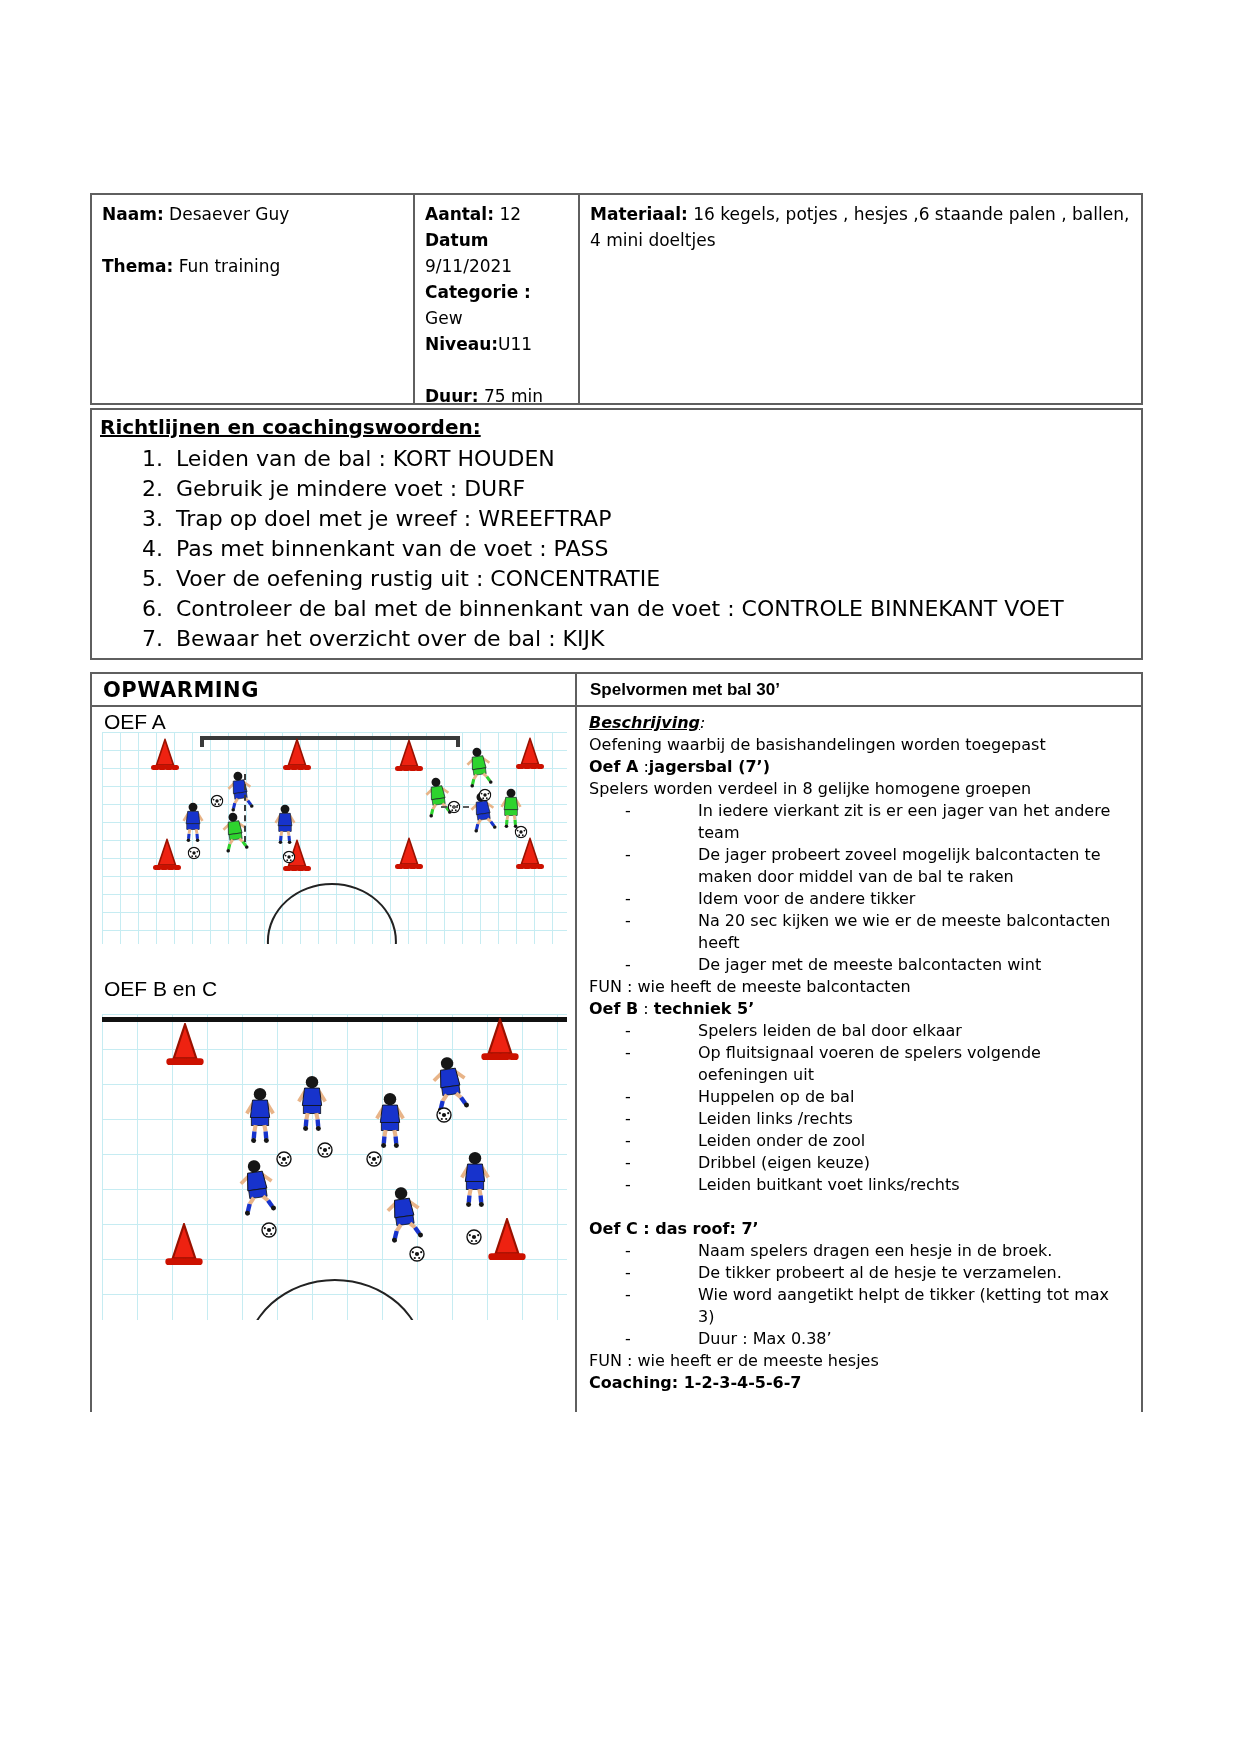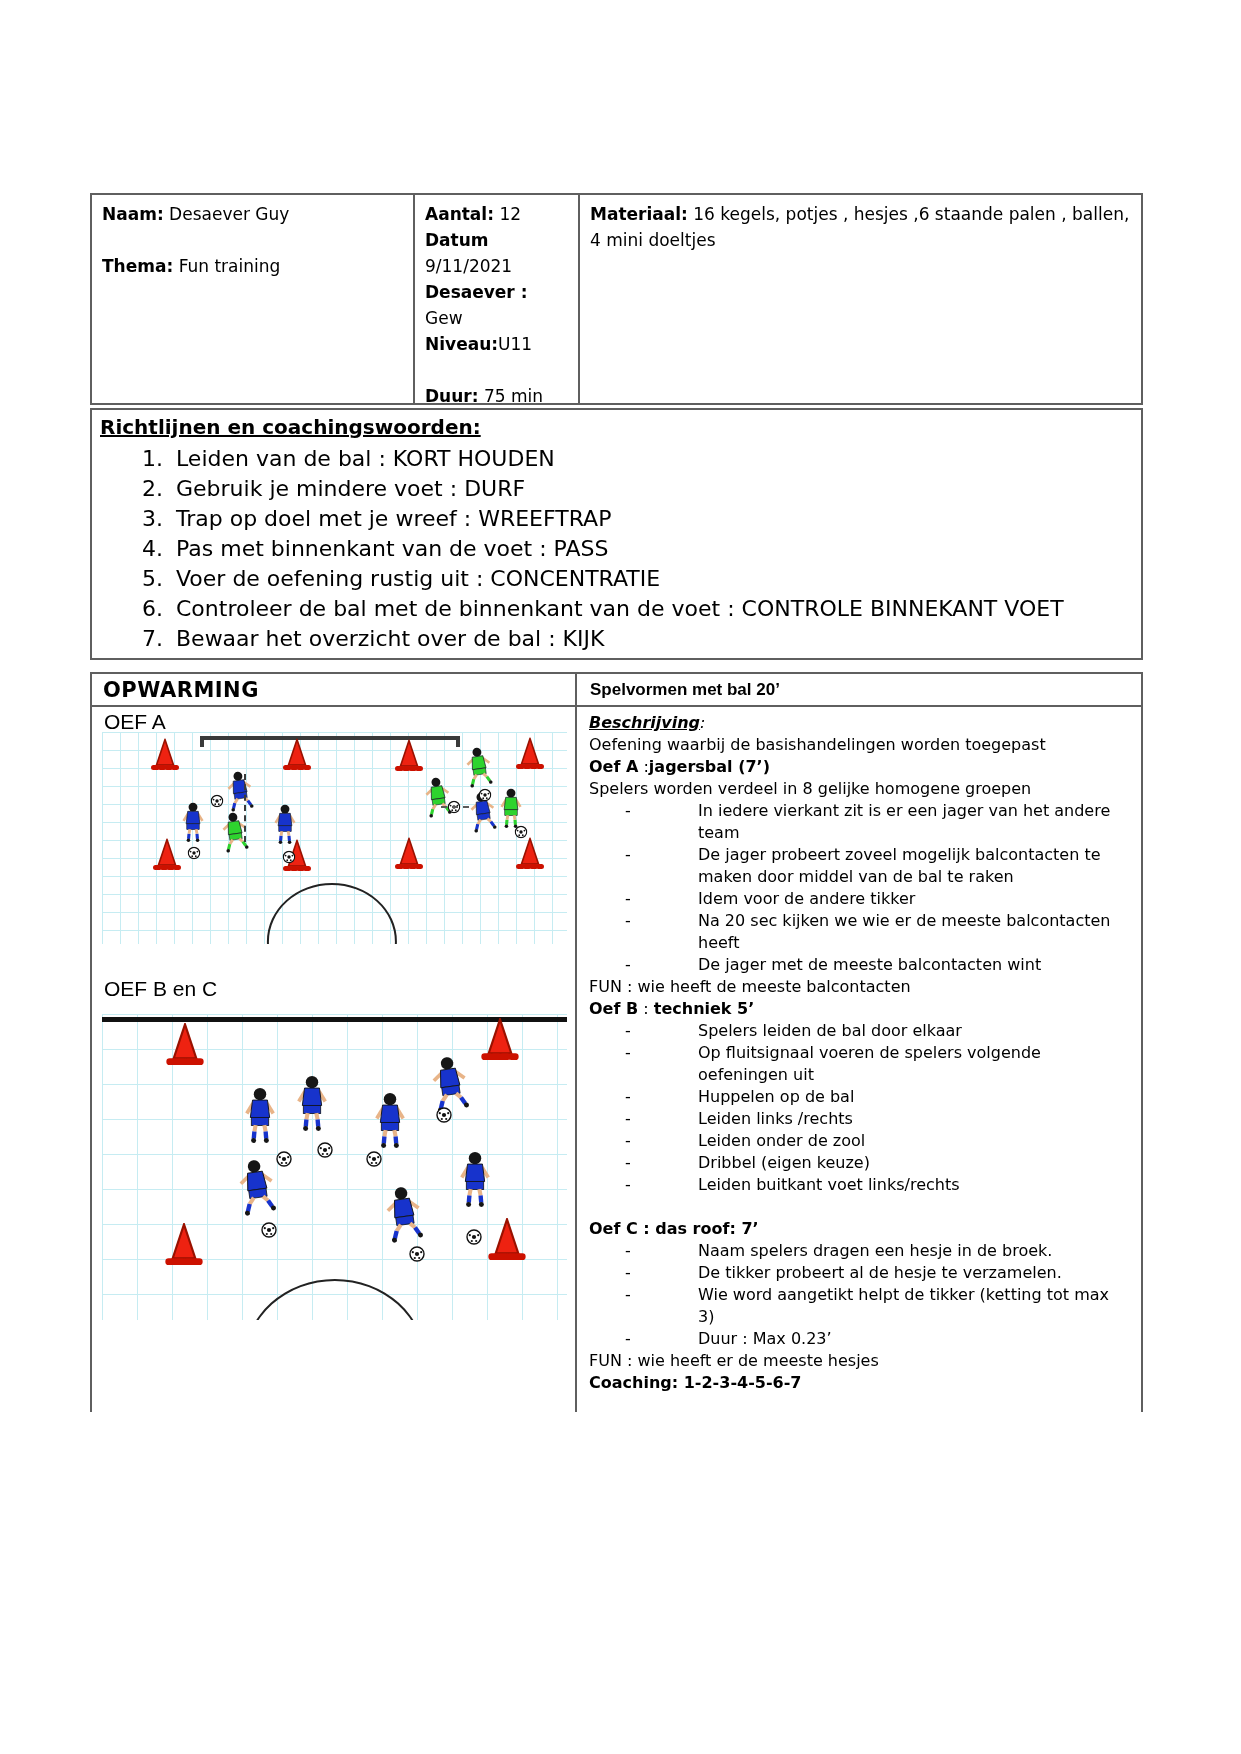--- a/index.html
+++ b/index.html
@@ -67,21 +67,21 @@
   <section class="box header-table">
     <div class="htcol htcol1">
       <div><span class="b">Naam:</span> <span>Desaever Guy</span></div>
       <div class="sp"></div>
       <div><span class="b">Thema:</span> <span>Fun training</span></div>
     </div>
     <div class="htcol htcol2">
       <div><span class="b">Aantal:</span> <span>12</span></div>
       <div class="b">Datum</div>
       <div>9/11/2021</div>
-      <div class="b">Desaever :</div>
+      <div class="b">Categorie :</div>
       <div>Gew</div>
       <div><span class="b">Niveau:</span><span>U11</span></div>
       <div class="sp"></div>
       <div><span class="b">Duur:</span> <span>75 min</span></div>
     </div>
     <div class="htcol htcol3">
       <span class="b">Materiaal:</span> <span>16 kegels, potjes , hesjes ,6 staande palen , ballen, 4 mini doeltjes</span>
     </div>
   </section>
 
@@ -96,21 +96,21 @@
         <li>Controleer de bal met de binnenkant van de voet : CONTROLE BINNEKANT VOET</li>
         <li>Bewaar het overzicht over de bal : KIJK</li>
       </ol>
   </section>
 
   <section class="box main-table">
     <div class="mt-hl">
         <span>OPWARMING</span>
       </div>
     <div class="mt-hr">
-        <span>Spelvormen met bal 20’</span>
+        <span>Spelvormen met bal 30’</span>
       </div>
 
     <div class="mt-left">
       <div class="oef-label" style="top:3px">OEF A</div>
       <div class="field field-a" id="fieldA">
           <div class="bracket" style="left: 21%; top: 2%; width: 56%;"></div>
           <div class="el" style="left: 13.5%; top: 11%;"><svg width="30" height="33" viewBox="0 0 30 33">
               <polygon points="15,1 23.5,26.5 6.5,26.5" fill="#ee2211" stroke="#991100" stroke-width="1.6"></polygon>
               <path d="M3.5 29 L26.5 29" stroke="#cc1100" stroke-width="5" stroke-linecap="round" stroke-dasharray="4 2.6"></path>
             </svg></div>
@@ -533,21 +533,21 @@
           <div class="bullet">
             <span class="dash">-</span>
             <span class="btxt"><span>De tikker probeert al de hesje te verzamelen.</span></span>
           </div>
           <div class="bullet">
             <span class="dash">-</span>
             <span class="btxt"><span>Wie word aangetikt helpt de tikker (ketting tot max 3)</span></span>
           </div>
           <div class="bullet">
             <span class="dash">-</span>
-            <span class="btxt"><span>Duur : Max 0.23’</span></span>
+            <span class="btxt"><span>Duur : Max 0.38’</span></span>
           </div>
           <div class="line"><span>FUN : wie heeft er de meeste hesjes</span></div>
           <div class="line"><span class="b">Coaching: 1-2-3-4-5-6-7</span></div>
         </div>
     </div>
 
     <div class="mt-fl"></div>
     <div class="mt-fr">
         <span>Spel – duel-Afwerkvorm 40’</span>
       </div>

